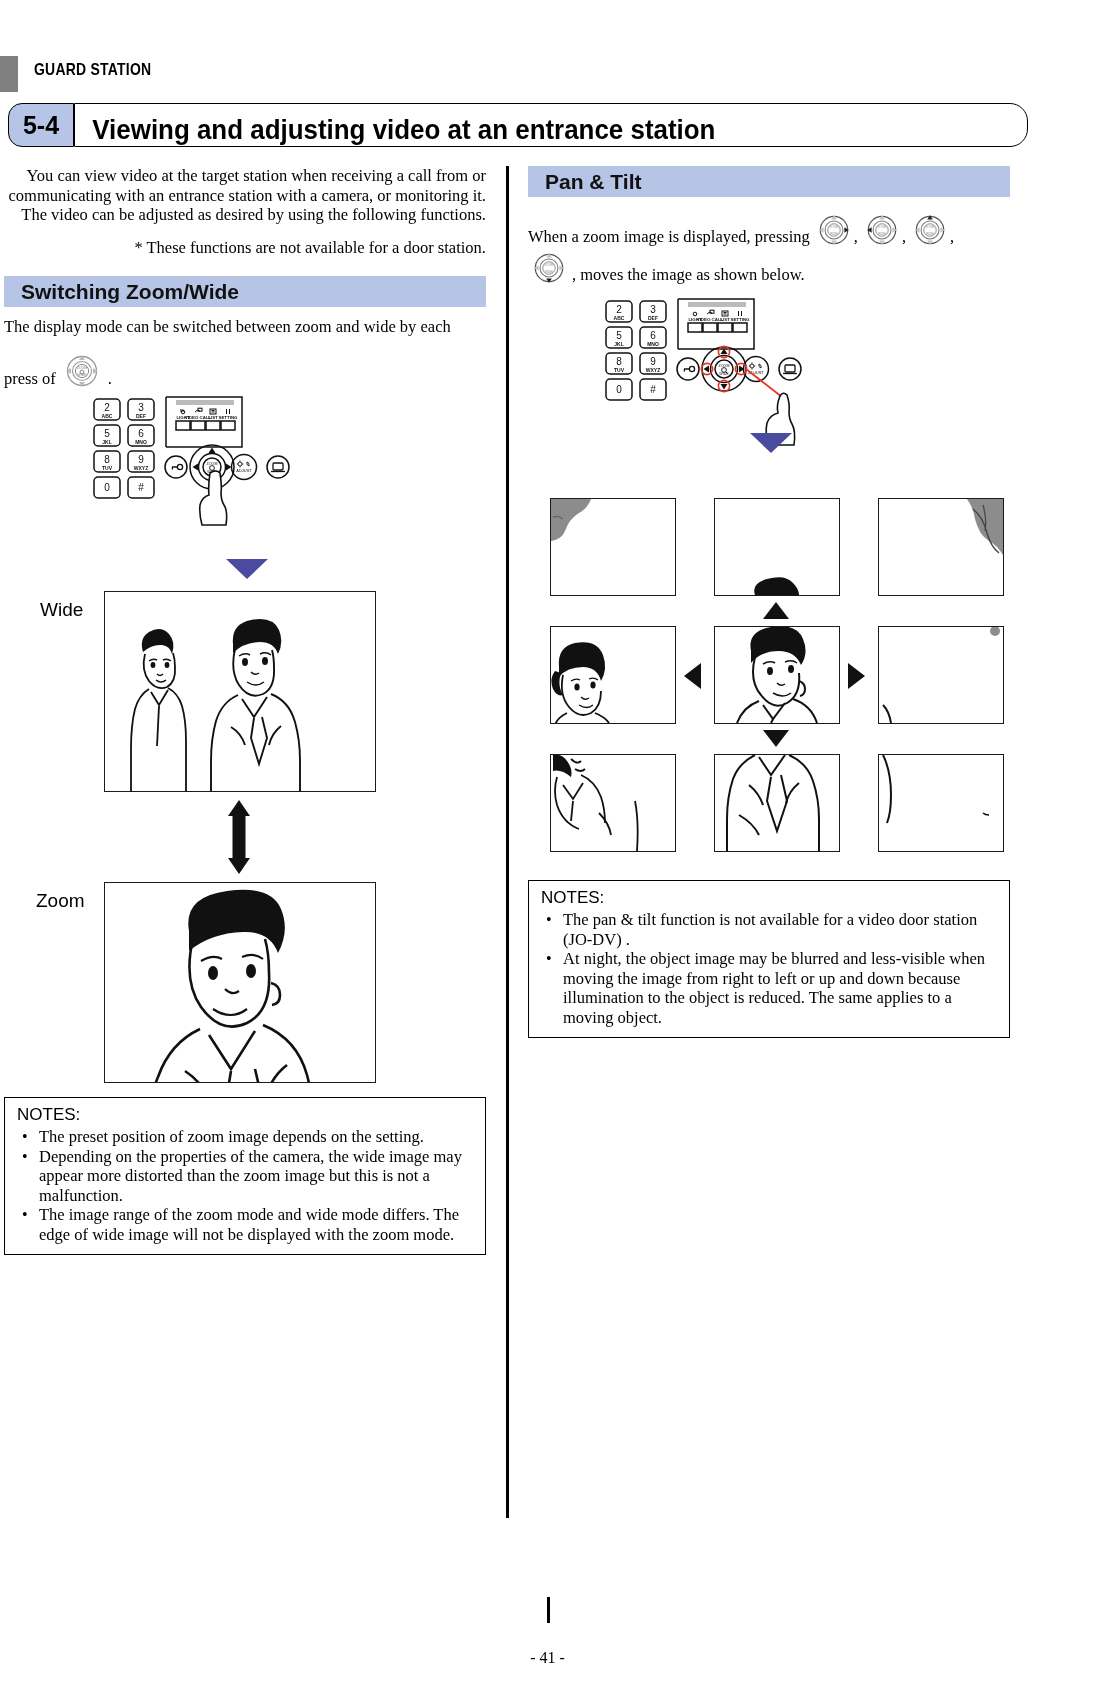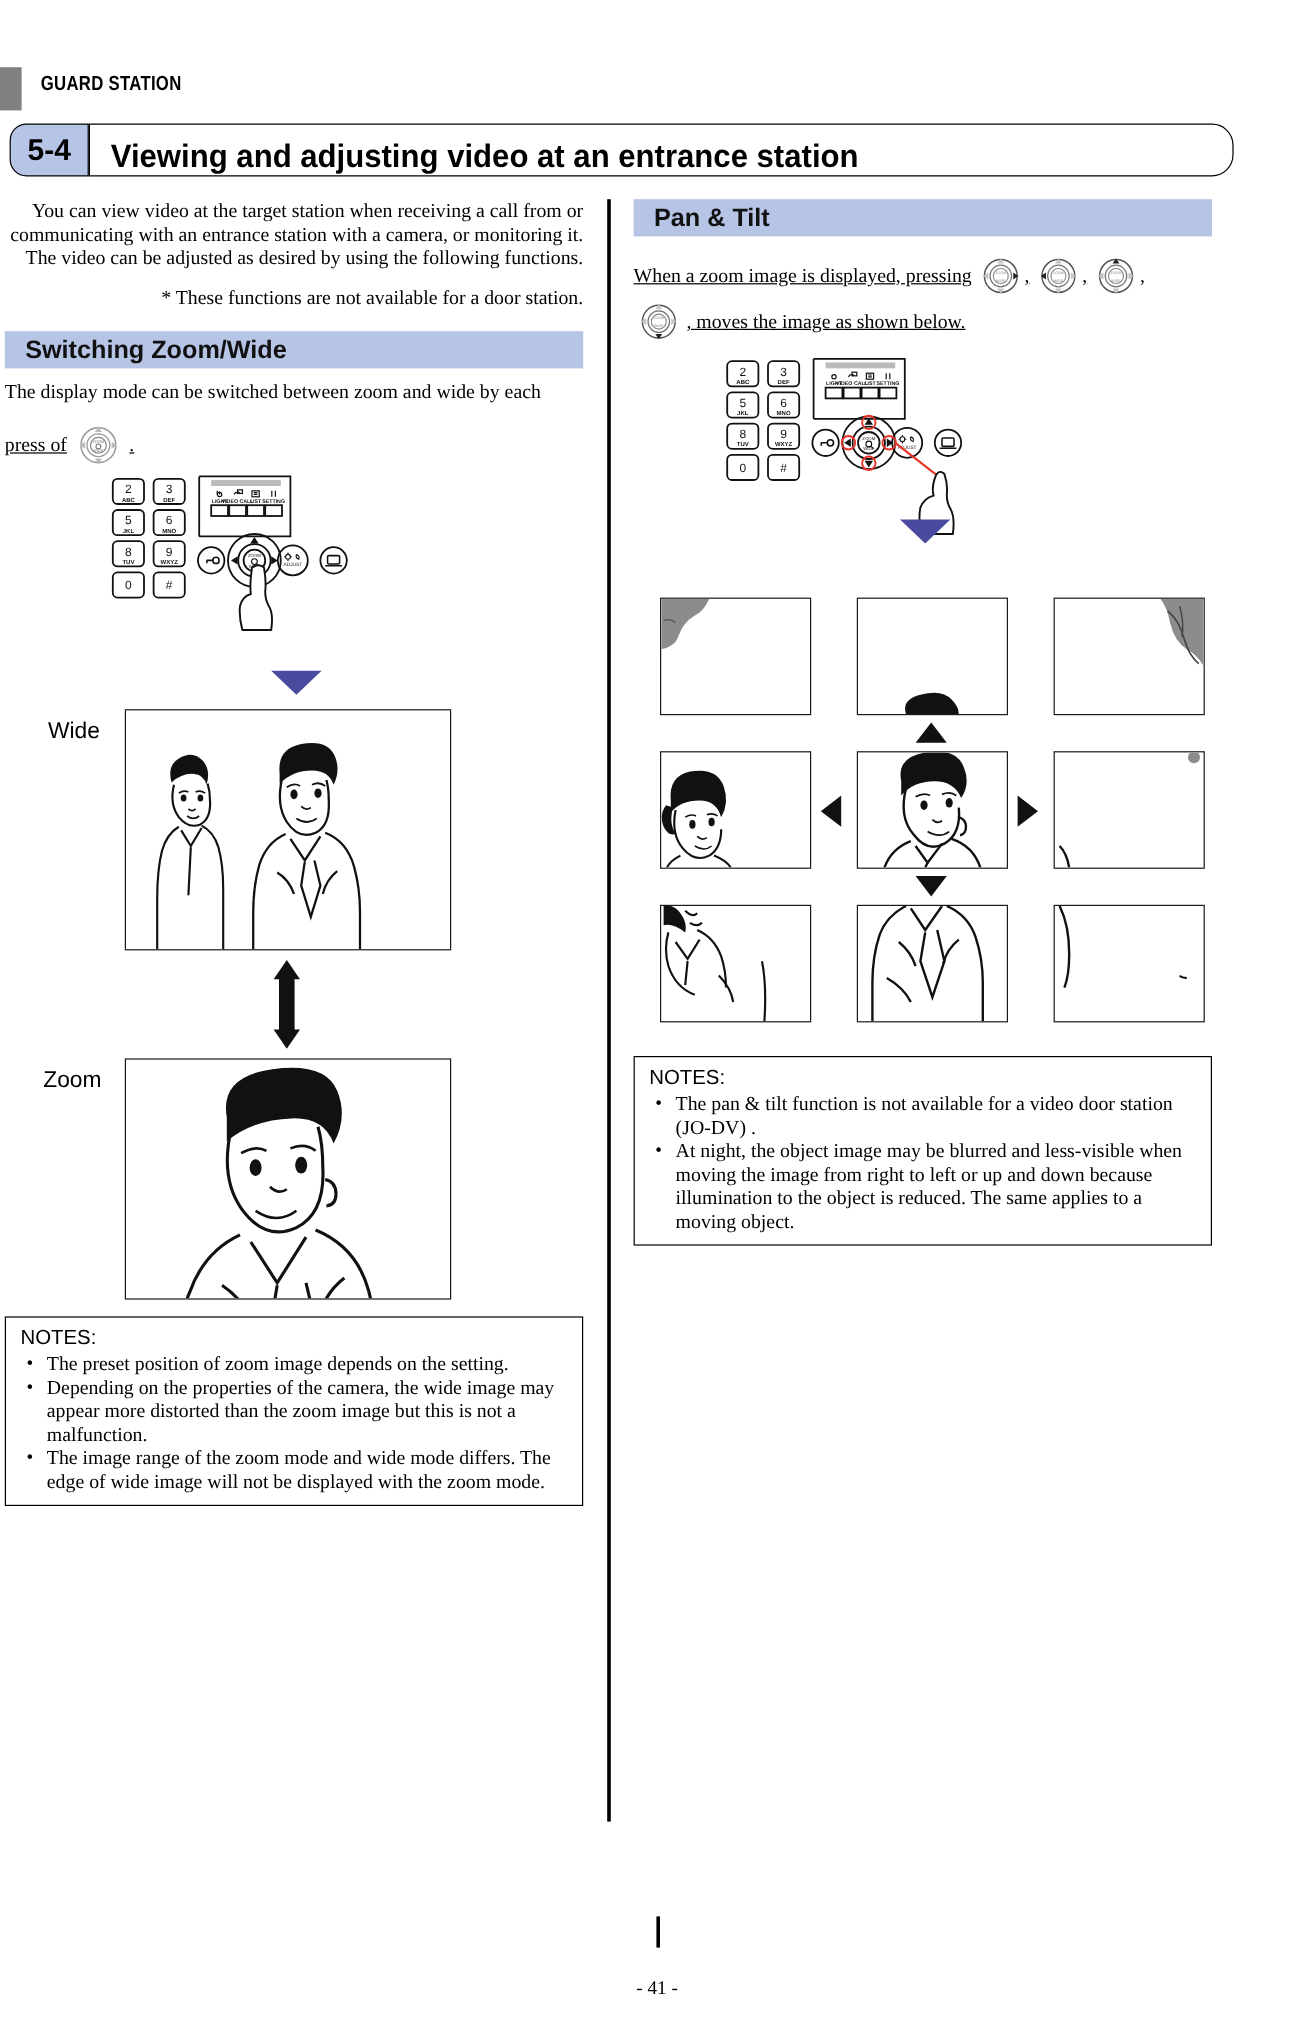--- a/index.html
+++ b/index.html
@@ -64,21 +64,21 @@
     background:#b6c4e6;height:31px;margin-top:19px;
     display:flex;align-items:center;
   }
   .band-text{
     font-family:"Liberation Sans", sans-serif;
     font-weight:bold;font-size:21px;padding-left:17px;
     color:#111;
   }
 
   .lead{font-size:16.5px;line-height:19.5px;margin-top:10px;}
-  .inline-row{display:flex;align-items:center;font-size:16.5px;margin-top:6px;text-decoration:underline;}
+  .inline-row{display:flex;align-items:flex-end;font-size:16.5px;margin-top:6px;}
 
   
   .dpad{display:inline-block;vertical-align:middle;position:relative;}
   .dpad svg{display:block;}
 
   
   .keypad-wrap{position:relative;margin-top:14px;height:125px;}
   .keypad-wrap svg{display:block;}
 
   

